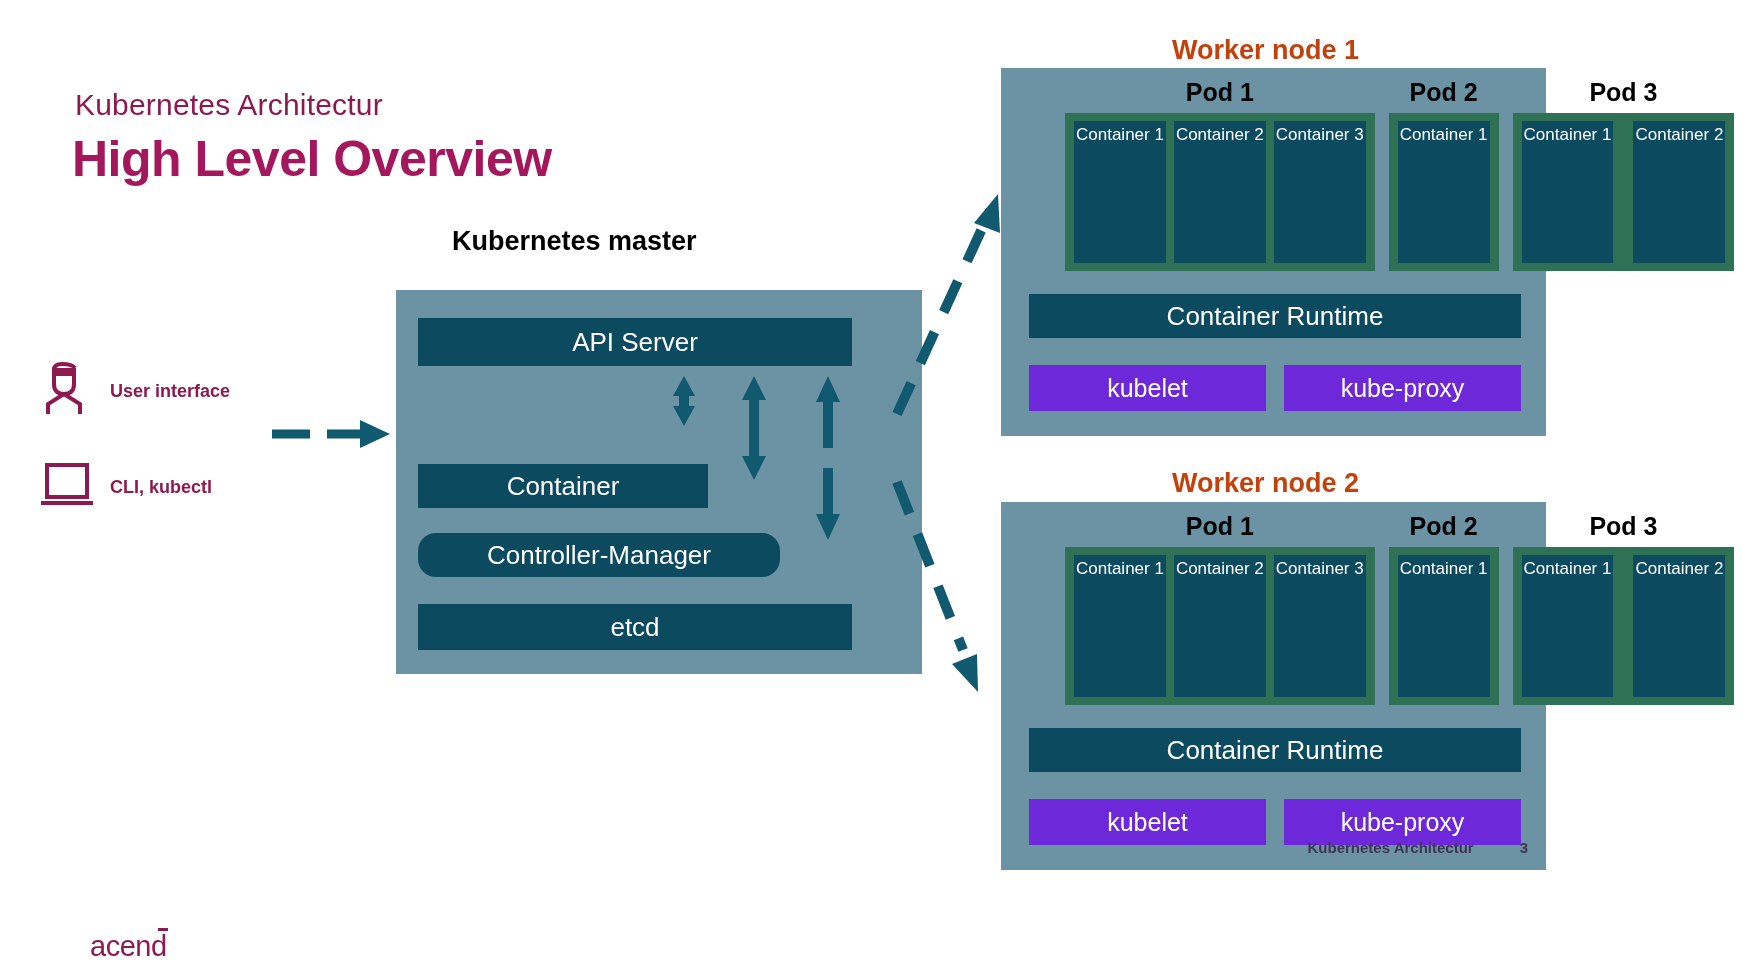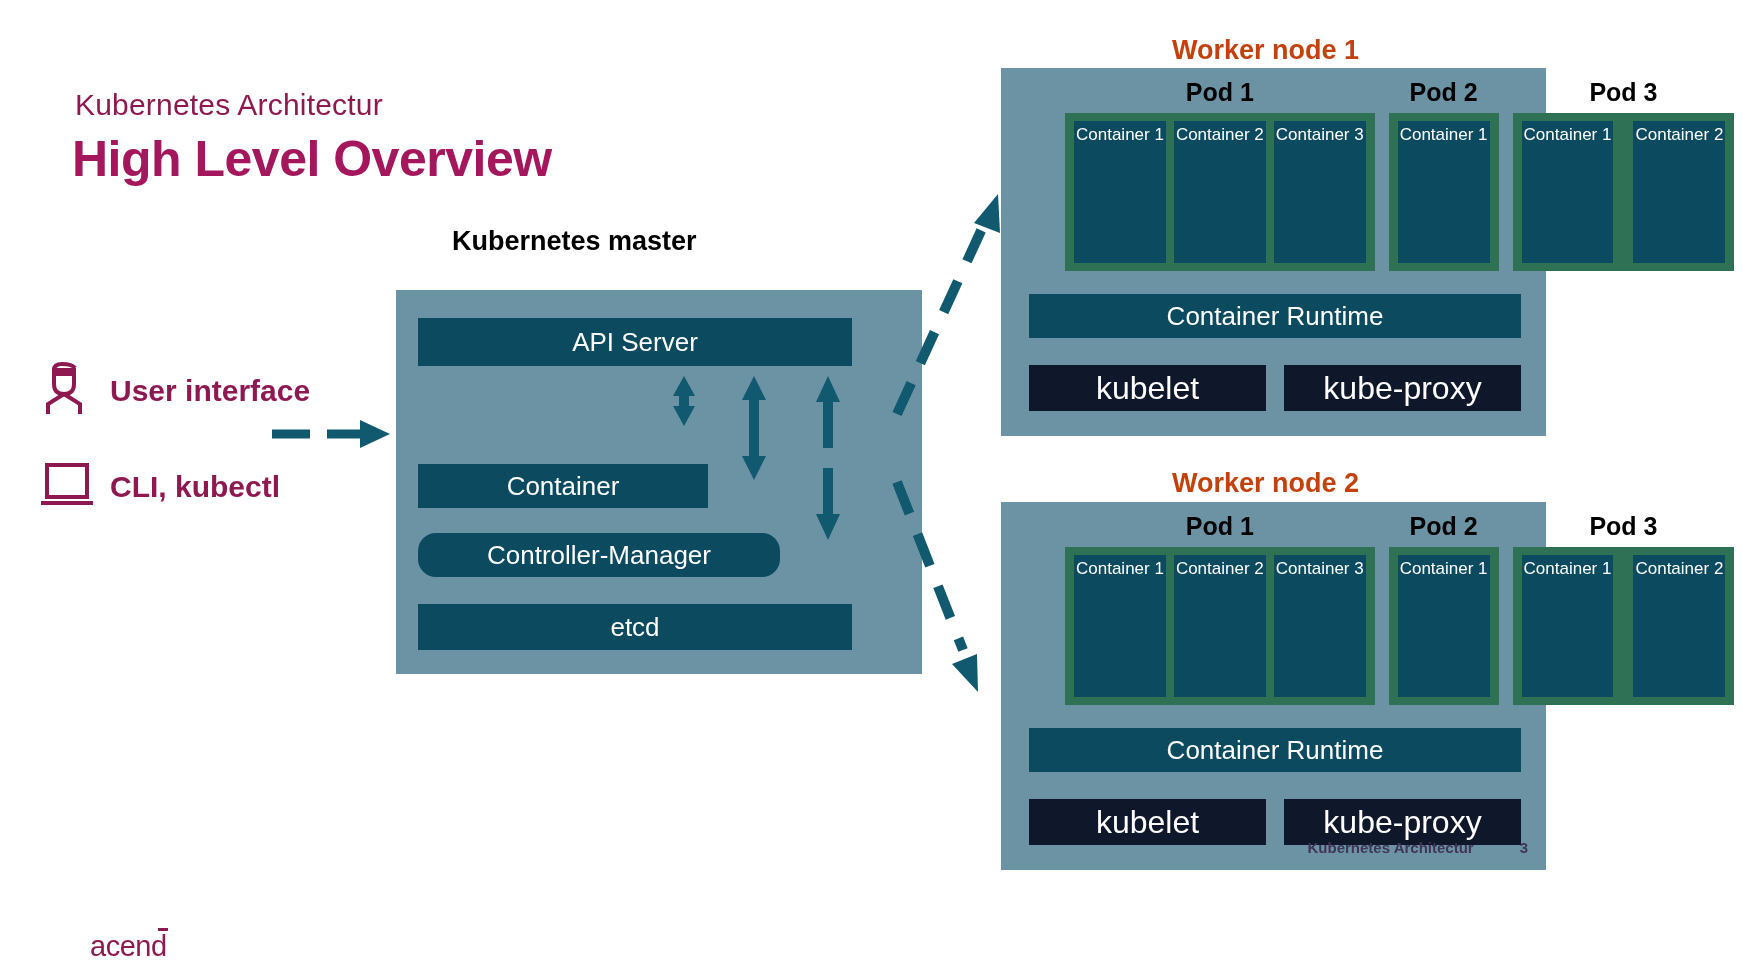--- a/index.html
+++ b/index.html
@@ -40,21 +40,21 @@
     white-space: nowrap;
   }
   
   .actor {
     position: absolute;
     display: flex;
     align-items: center;
   }
   .actor .glyph { flex: 0 0 auto; }
   .actor .actor-label {
-    font-size: 30px;
+    font-size: 18px;
     font-weight: bold;
     color: #8e1951;
     white-space: nowrap;
     margin-left: 14px;
   }
   #actor-user { left: 38px; top: 360px; }
   #actor-cli  { left: 38px; top: 456px; }
 
   
   .master-title {
@@ -167,26 +167,26 @@
   .daemon-row {
     position: absolute;
     left: 28px;
     width: 492px;
     display: flex;
     gap: 18px;
   }
   .daemon-bar {
     flex: 1 1 0;
     height: 46px;
-    background: #0f172a;
+    background: #6d28d9;
     color: #ffffff;
     display: flex;
     align-items: center;
     justify-content: center;
-    font-size: 32px;
+    font-size: 25px;
     white-space: nowrap;
   }
 
   
   .footer-strip {
     position: absolute;
     right: 18px;
     bottom: 14px;
     display: flex;
     align-items: baseline;

